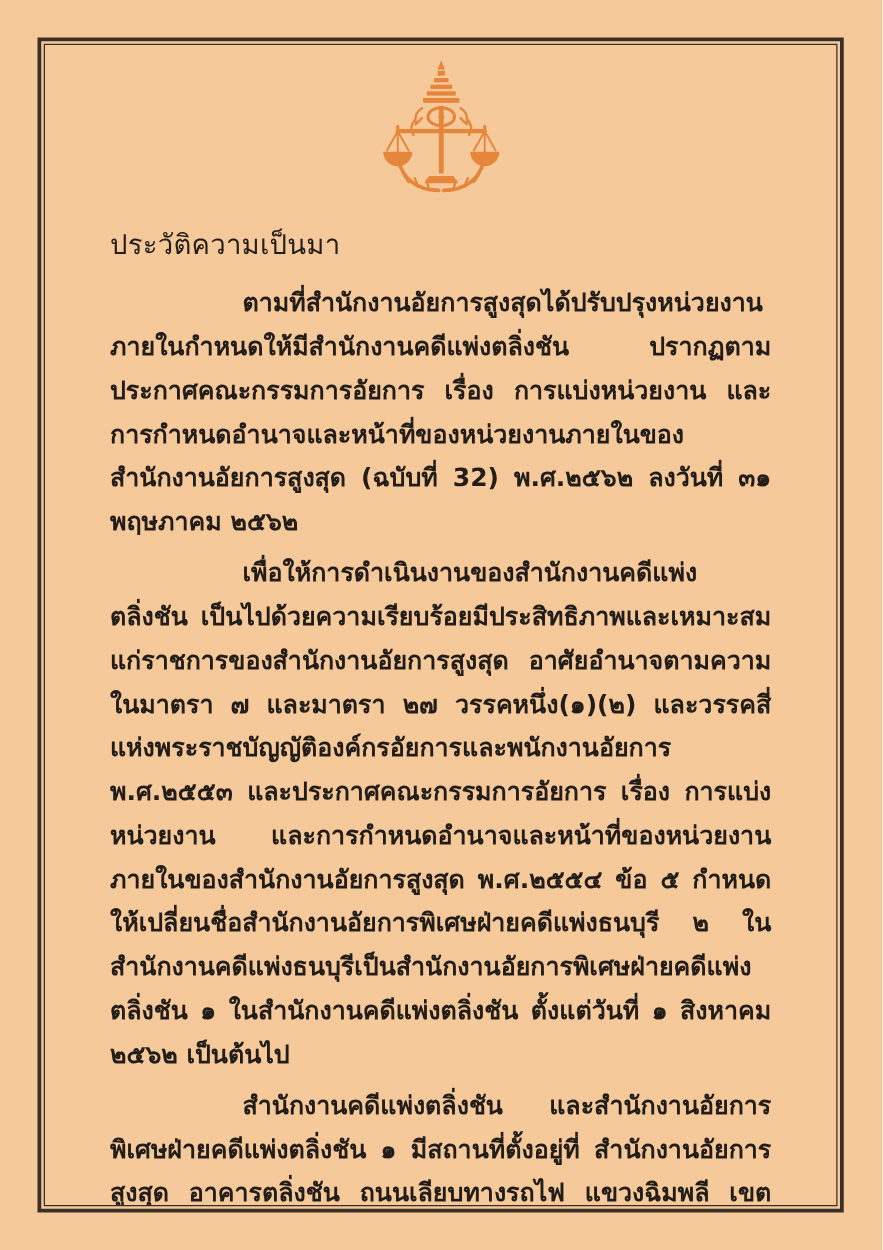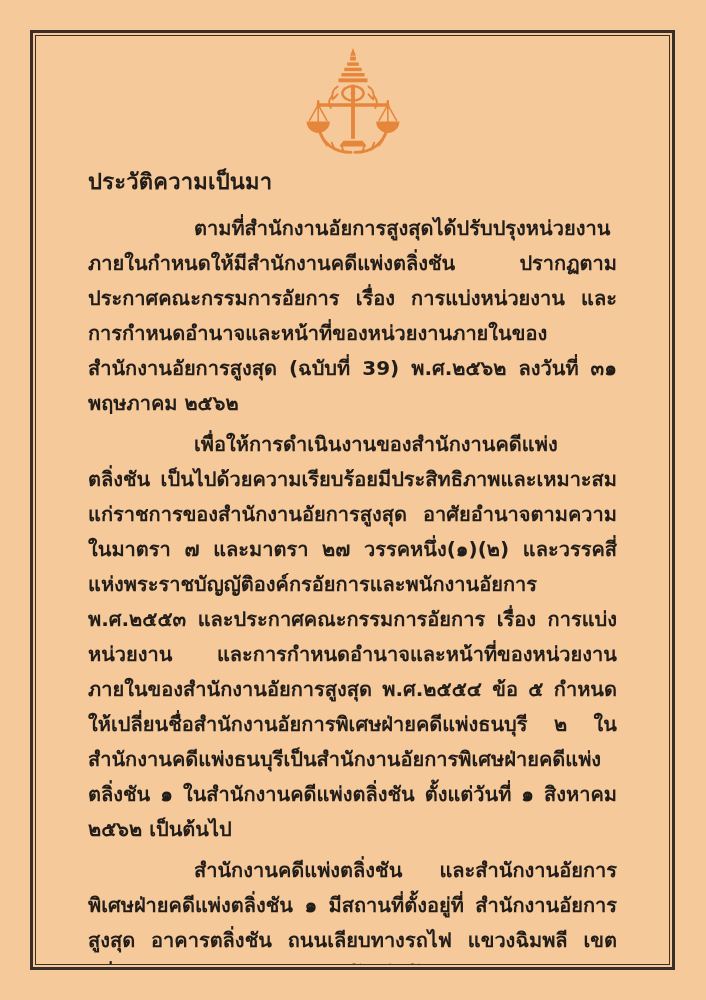--- a/index.html
+++ b/index.html
@@ -36,22 +36,23 @@
   }
   .emblem-wrap {
     text-align: center;
     margin-top: 2px;
     height: 118px;
   }
   .emblem-wrap svg {
     color: var(--emblem-color);
   }
   .doc-heading {
+    margin-top: 14px;
     font-size: 22px;
-    font-weight: bold;
+    font-weight: normal;
     color: var(--text-color);
     letter-spacing: 0.2px;
   }
   .doc-body {
     margin-top: 12px;
     color: var(--text-color);
   }
   .doc-body p {
     font-size: 20px;
     font-weight: 600;
@@ -104,20 +105,20 @@
           <path d="M58 110 C40 110 28 100 25 86" stroke-width="3"></path>
           <path d="M62 110 C80 110 92 100 95 86" stroke-width="3"></path>
           <path d="M33 103 l-4 -6 M41 107 l-3 -7 M50 109 l-2 -7" stroke-width="2"></path>
           <path d="M87 103 l4 -6 M79 107 l3 -7 M70 109 l2 -7" stroke-width="2"></path>
         </svg>
       </div>
 
       <div class="doc-heading">ประวัติความเป็นมา</div>
 
       <div class="doc-body">
-        <p>ตามที่สำนักงานอัยการสูงสุดได้ปรับปรุงหน่วยงานภายในกำหนดให้มีสำนักงานคดีแพ่งตลิ่งชัน ปรากฏตามประกาศคณะกรรมการอัยการ  เรื่อง การแบ่งหน่วยงาน และการกำหนดอำนาจและหน้าที่ของหน่วยงานภายในของสำนักงานอัยการสูงสุด (ฉบับที่ 39) พ.ศ.๒๕๖๒ ลงวันที่ ๓๑ พฤษภาคม ๒๕๖๒</p>
+        <p>ตามที่สำนักงานอัยการสูงสุดได้ปรับปรุงหน่วยงานภายในกำหนดให้มีสำนักงานคดีแพ่งตลิ่งชัน ปรากฏตามประกาศคณะกรรมการอัยการ  เรื่อง การแบ่งหน่วยงาน และการกำหนดอำนาจและหน้าที่ของหน่วยงานภายในของสำนักงานอัยการสูงสุด (ฉบับที่ 32) พ.ศ.๒๕๖๒ ลงวันที่ ๓๑ พฤษภาคม ๒๕๖๒</p>
         <p>เพื่อให้การดำเนินงานของสำนักงานคดีแพ่งตลิ่งชัน เป็นไปด้วยความเรียบร้อยมีประสิทธิภาพและเหมาะสมแก่ราชการของสำนักงานอัยการสูงสุด อาศัยอำนาจตามความ ในมาตรา ๗ และมาตรา ๒๗ วรรคหนึ่ง(๑)(๒) และวรรคสี่แห่งพระราชบัญญัติองค์กรอัยการและพนักงานอัยการ พ.ศ.๒๕๕๓ และประกาศคณะกรรมการอัยการ เรื่อง การแบ่งหน่วยงาน และการกำหนดอำนาจและหน้าที่ของหน่วยงานภายในของสำนักงานอัยการสูงสุด พ.ศ.๒๕๕๔ ข้อ ๕  กำหนดให้เปลี่ยนชื่อสำนักงานอัยการพิเศษฝ่ายคดีแพ่งธนบุรี ๒ ในสำนักงานคดีแพ่งธนบุรีเป็นสำนักงานอัยการพิเศษฝ่ายคดีแพ่งตลิ่งชัน ๑ ในสำนักงานคดีแพ่งตลิ่งชัน ตั้งแต่วันที่ ๑ สิงหาคม ๒๕๖๒ เป็นต้นไป</p>
         <p>สำนักงานคดีแพ่งตลิ่งชัน และสำนักงานอัยการพิเศษฝ่ายคดีแพ่งตลิ่งชัน ๑ มีสถานที่ตั้งอยู่ที่ สำนักงานอัยการสูงสุด อาคารตลิ่งชัน ถนนเลียบทางรถไฟ แขวงฉิมพลี เขตตลิ่งชัน กรุงเทพมหานคร โดยให้โอนบรรดาสำนวนคดีทุกประเภทที่อยู่ในความรับผิดชอบของสำนักงานอัยการพิเศษฝ่ายคดีแพ่งธนบุรี ๒ ในสำนักงานคดีแพ่งธนบุรี ก่อนวันที่ ๑ สิงหาคม ๒๕๖๒ ไปอยู่ในความรับผิดชอบของสำนักงานอัยการพิเศษฝ่ายคดีแพ่งตลิ่งชัน ๑ ในสำนักงานคดีแพ่งตลิ่งชัน</p>
       </div>
 
     </div>
   </div>
 </div>
 
 </body></html>

